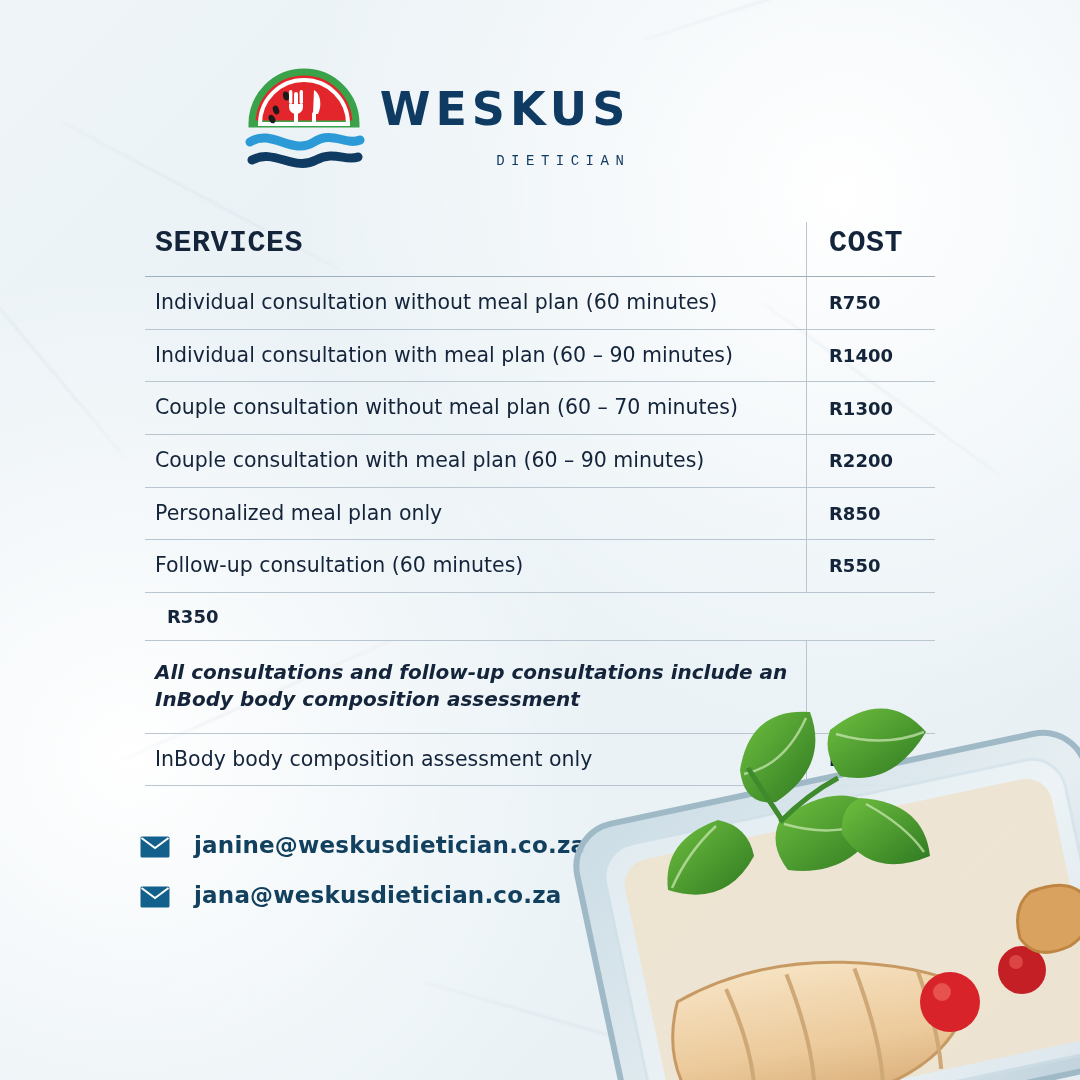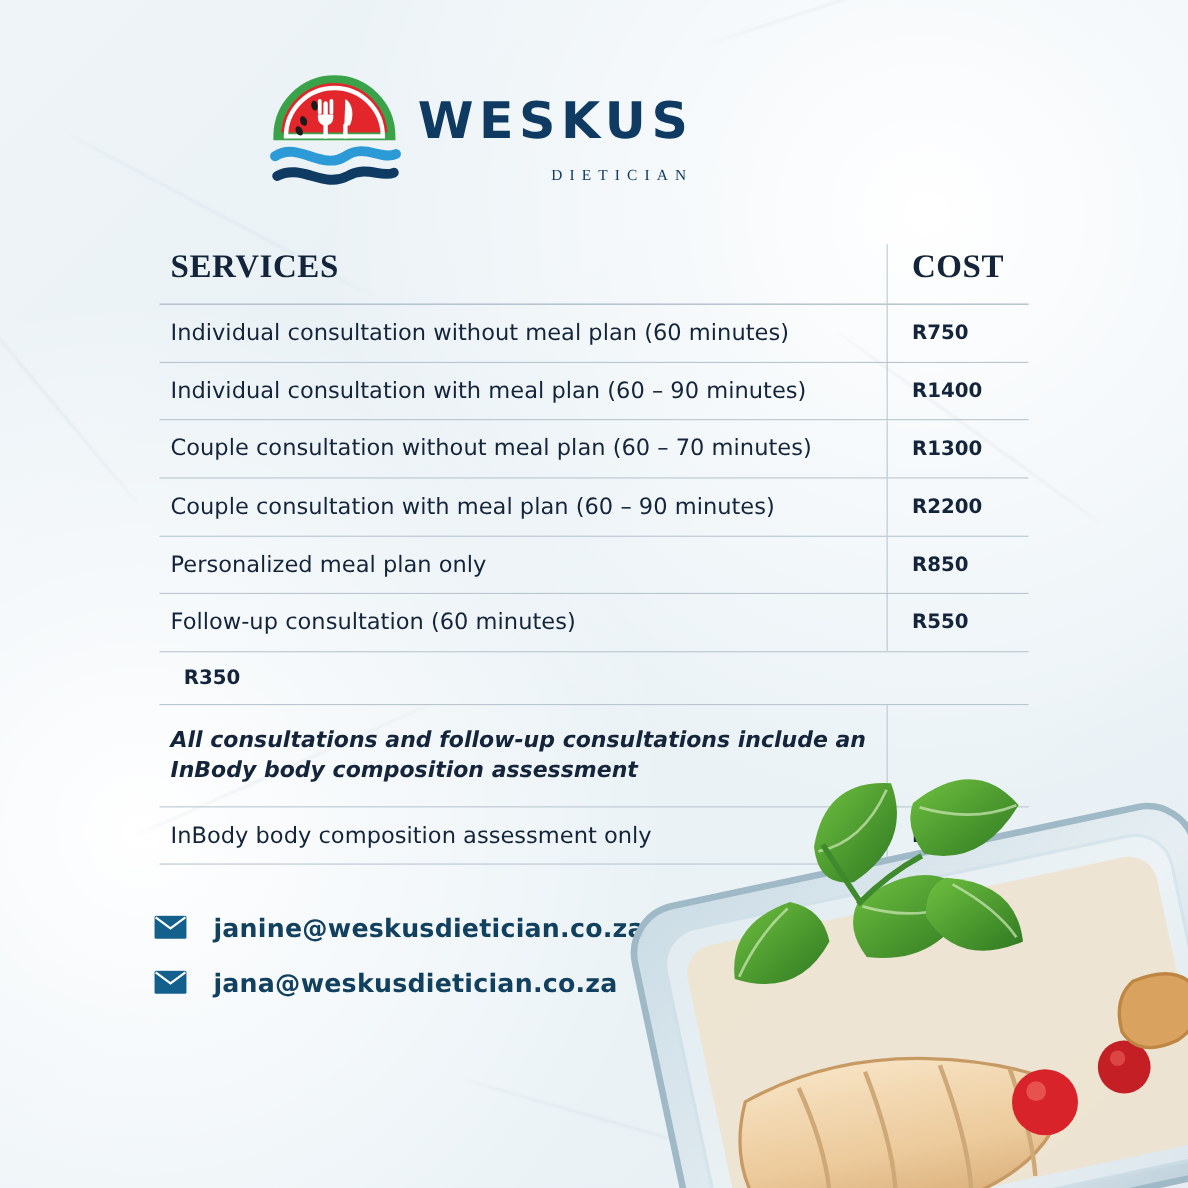--- a/index.html
+++ b/index.html
@@ -58,21 +58,21 @@
     font-family: "DejaVu Sans", sans-serif;
     font-weight: bold;
     font-size: 46px;
     letter-spacing: 5px;
     color: #0f3b63;
     line-height: 1;
   }
   .brand-sub {
     margin-top: 21px;
     text-align: right;
-    font-family: Liberation Serif, serif;
+    font-family: Liberation Mono, monospace;
     font-size: 14px;
     letter-spacing: 6.5px;
     color: #0f3b63;
   }
 
   
   .table-wrap {
     position: absolute;
     top: 222px;
     left: 145px;
@@ -103,21 +103,21 @@
     display: flex;
     align-items: center;
     box-sizing: border-box;
   }
   .header-row .cell-service,
   .header-row .cell-cost {
     padding-top: 4px;
     padding-bottom: 16px;
   }
   .h-txt {
-    font-family: Liberation Serif, serif;
+    font-family: Liberation Mono, monospace;
     font-weight: bold;
     font-size: 30px;
     letter-spacing: 0.5px;
     color: #14243a;
   }
   .s-txt {
     font-family: "DejaVu Sans", sans-serif;
     font-weight: normal;
     font-size: 20.5px;
     color: #14243a;
@@ -143,21 +143,21 @@
   }
 
   
   .contacts {
     position: absolute;
     top: 832px;
     left: 140px;
   }
   .contact-line {
     display: flex;
-    align-items: flex-start;
+    align-items: flex-end;
     margin-bottom: 24px;
   }
   .env {
     width: 30px;
     height: 22px;
     margin-right: 24px;
     position: relative;
     flex: 0 0 auto;
   }
   .env svg { display: block; }

